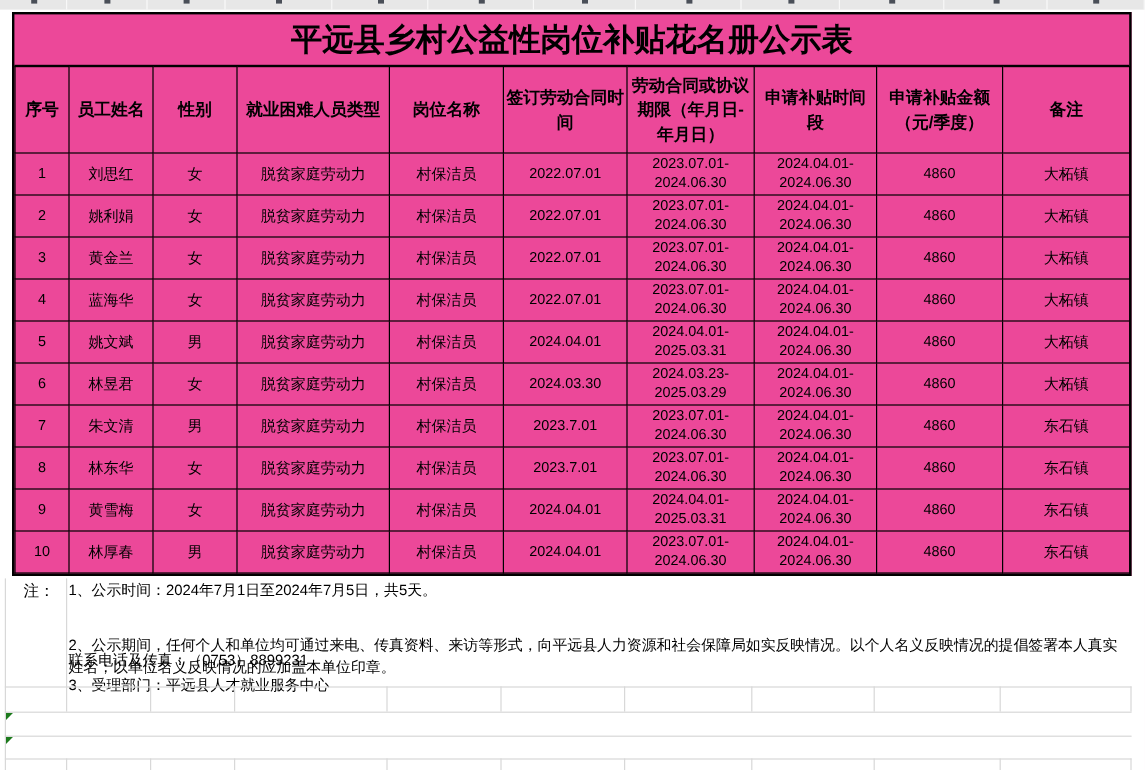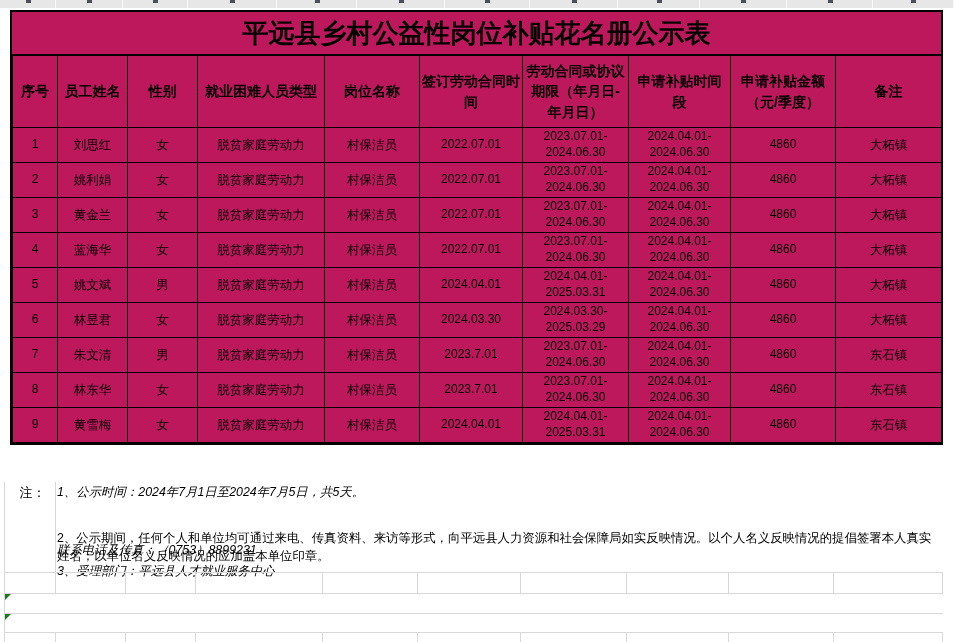--- a/index.html
+++ b/index.html
@@ -36,21 +36,21 @@
     margin-left: -2px;
     background: #4a4f58;
   }
 
   
   .table-wrap {
     position: absolute;
     left: 10px; top: 10px;
     width: 933px;
     border: 2px solid #000;
-    background: #be185d;
+    background: #ec4899;
   }
   .doc-title {
     height: 43px;
     line-height: 43px;
     text-align: center;
     font-size: 26px;
     font-weight: bold;
     border-bottom: 1px solid #000;
     white-space: nowrap;
     overflow: hidden;
@@ -87,21 +87,20 @@
     width: 45px;
     text-align: center;
     font-size: 13px;
   }
   .note-line {
     position: absolute;
     left: 57px;
     font-size: 12.4px;
     line-height: 17.5px;
     white-space: nowrap;
-    font-style: italic;
   }
   .note-block {
     position: absolute;
     left: 57px;
     width: 884px;
     font-size: 12.4px;
     line-height: 17.5px;
     white-space: normal;
   }
 
@@ -275,21 +274,21 @@
           <td class="num">4860</td>
           <td>大柘镇</td>
         </tr>
         <tr>
           <td class="num">6</td>
           <td>林昱君</td>
           <td>女</td>
           <td>脱贫家庭劳动力</td>
           <td>村保洁员</td>
           <td class="num">2024.03.30</td>
-          <td class="num">2024.03.30-2025.03.29</td>
+          <td class="num">2024.03.23-2025.03.29</td>
           <td class="num">2024.04.01-2024.06.30</td>
           <td class="num">4860</td>
           <td>大柘镇</td>
         </tr>
         <tr>
           <td class="num">7</td>
           <td>朱文清</td>
           <td>男</td>
           <td>脱贫家庭劳动力</td>
           <td>村保洁员</td>
@@ -312,20 +311,32 @@
           <td>东石镇</td>
         </tr>
         <tr>
           <td class="num">9</td>
           <td>黄雪梅</td>
           <td>女</td>
           <td>脱贫家庭劳动力</td>
           <td>村保洁员</td>
           <td class="num">2024.04.01</td>
           <td class="num">2024.04.01-2025.03.31</td>
+          <td class="num">2024.04.01-2024.06.30</td>
+          <td class="num">4860</td>
+          <td>东石镇</td>
+        </tr>
+        <tr>
+          <td class="num">10</td>
+          <td>林厚春</td>
+          <td>男</td>
+          <td>脱贫家庭劳动力</td>
+          <td>村保洁员</td>
+          <td class="num">2024.04.01</td>
+          <td class="num">2023.07.01-2024.06.30</td>
           <td class="num">2024.04.01-2024.06.30</td>
           <td class="num">4860</td>
           <td>东石镇</td>
         </tr>
       </tbody>
     </table>
   </div>
 
   <div class="note-label">注：</div>
   <div class="note-line" style="top:484px">1、公示时间：2024年7月1日至2024年7月5日，共5天。</div>

